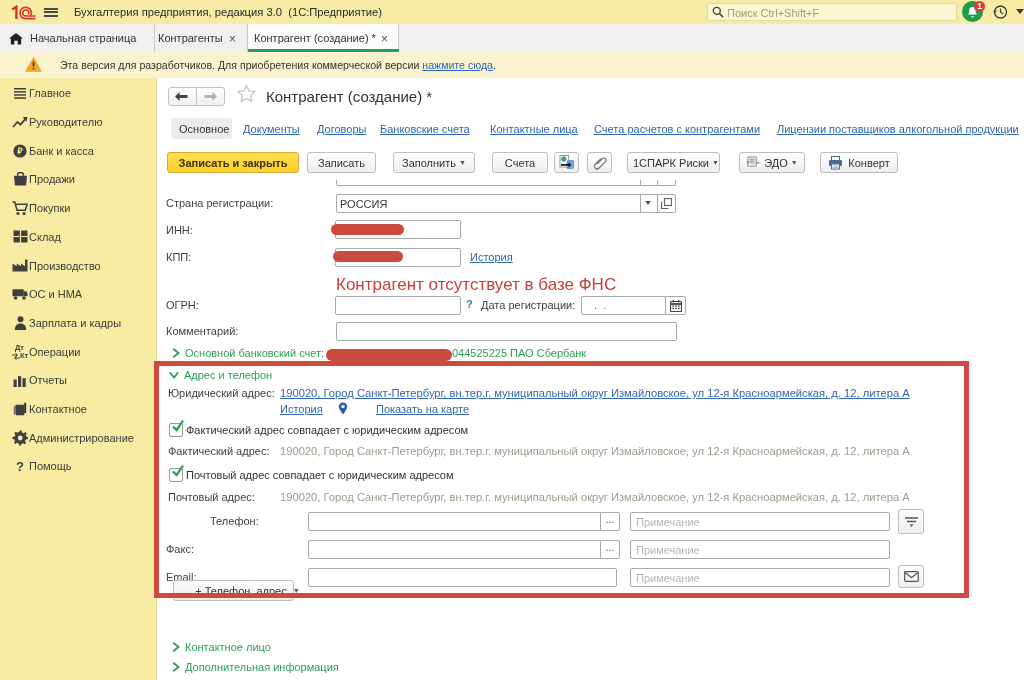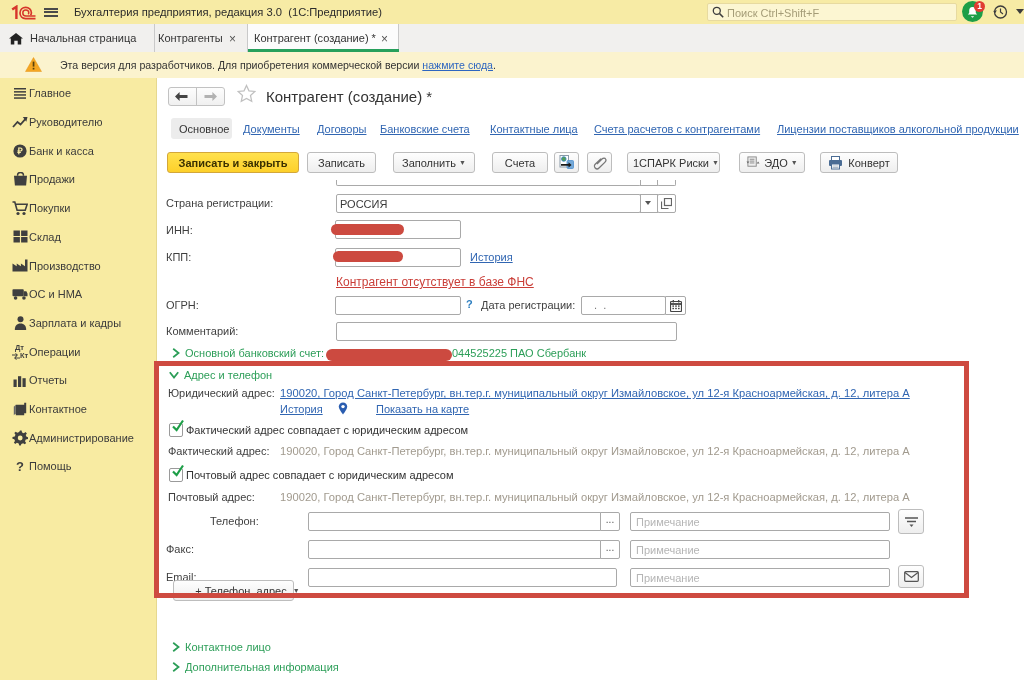--- a/index.html
+++ b/index.html
@@ -283,21 +283,21 @@
 
 <div class="t" style="left:166px;top:224px;">ИНН:</div>
 <div class="inp" style="left:335px;top:220px;width:126px;height:19px;"></div>
 <div class="abs" style="left:331px;top:224px;width:73px;height:11px;background:#cc4a40;border-radius:5.5px;"></div>
 
 <div class="t" style="left:166px;top:251px;">КПП:</div>
 <div class="inp" style="left:335px;top:248px;width:126px;height:19px;"></div>
 <div class="abs" style="left:333px;top:251px;width:70px;height:11px;background:#cc4a40;border-radius:5.5px;"></div>
 <div class="t" style="left:470px;top:251px;"><span class="link">История</span></div>
 
-<div class="abs" style="left:336px;top:275px;font-size:12px;color:#ca3e38;text-decoration:underline;white-space:nowrap;">Контрагент отсутствует в базе ФНС</div>
+<div class="abs" style="left:336px;top:275px;font-size:17px;color:#ca3e38;white-space:nowrap;">Контрагент отсутствует в базе ФНС</div>
 
 <div class="t" style="left:166px;top:299px;">ОГРН:</div>
 <div class="inp" style="left:335px;top:296px;width:126px;height:19px;"></div>
 <div class="abs" style="left:466px;top:298px;font-size:11px;color:#2e7fc0;font-weight:bold;">?</div>
 <div class="t" style="left:481px;top:299px;">Дата регистрации:</div>
 <div class="inp" style="left:581px;top:296px;width:85px;height:19px;"></div>
 <div class="abs" style="left:594px;top:299px;font-size:11px;color:#777;">.&nbsp;&nbsp;.</div>
 <div class="inp" style="left:665px;top:296px;width:21px;height:19px;border-radius:0 2px 2px 0;"></div>
 <svg class="abs" style="left:670px;top:300px;" width="12" height="12" viewBox="0 0 12 12">
     <rect x="0.5" y="1.5" width="11" height="10" rx="1" fill="none" stroke="#444" stroke-width="1.2"></rect>

